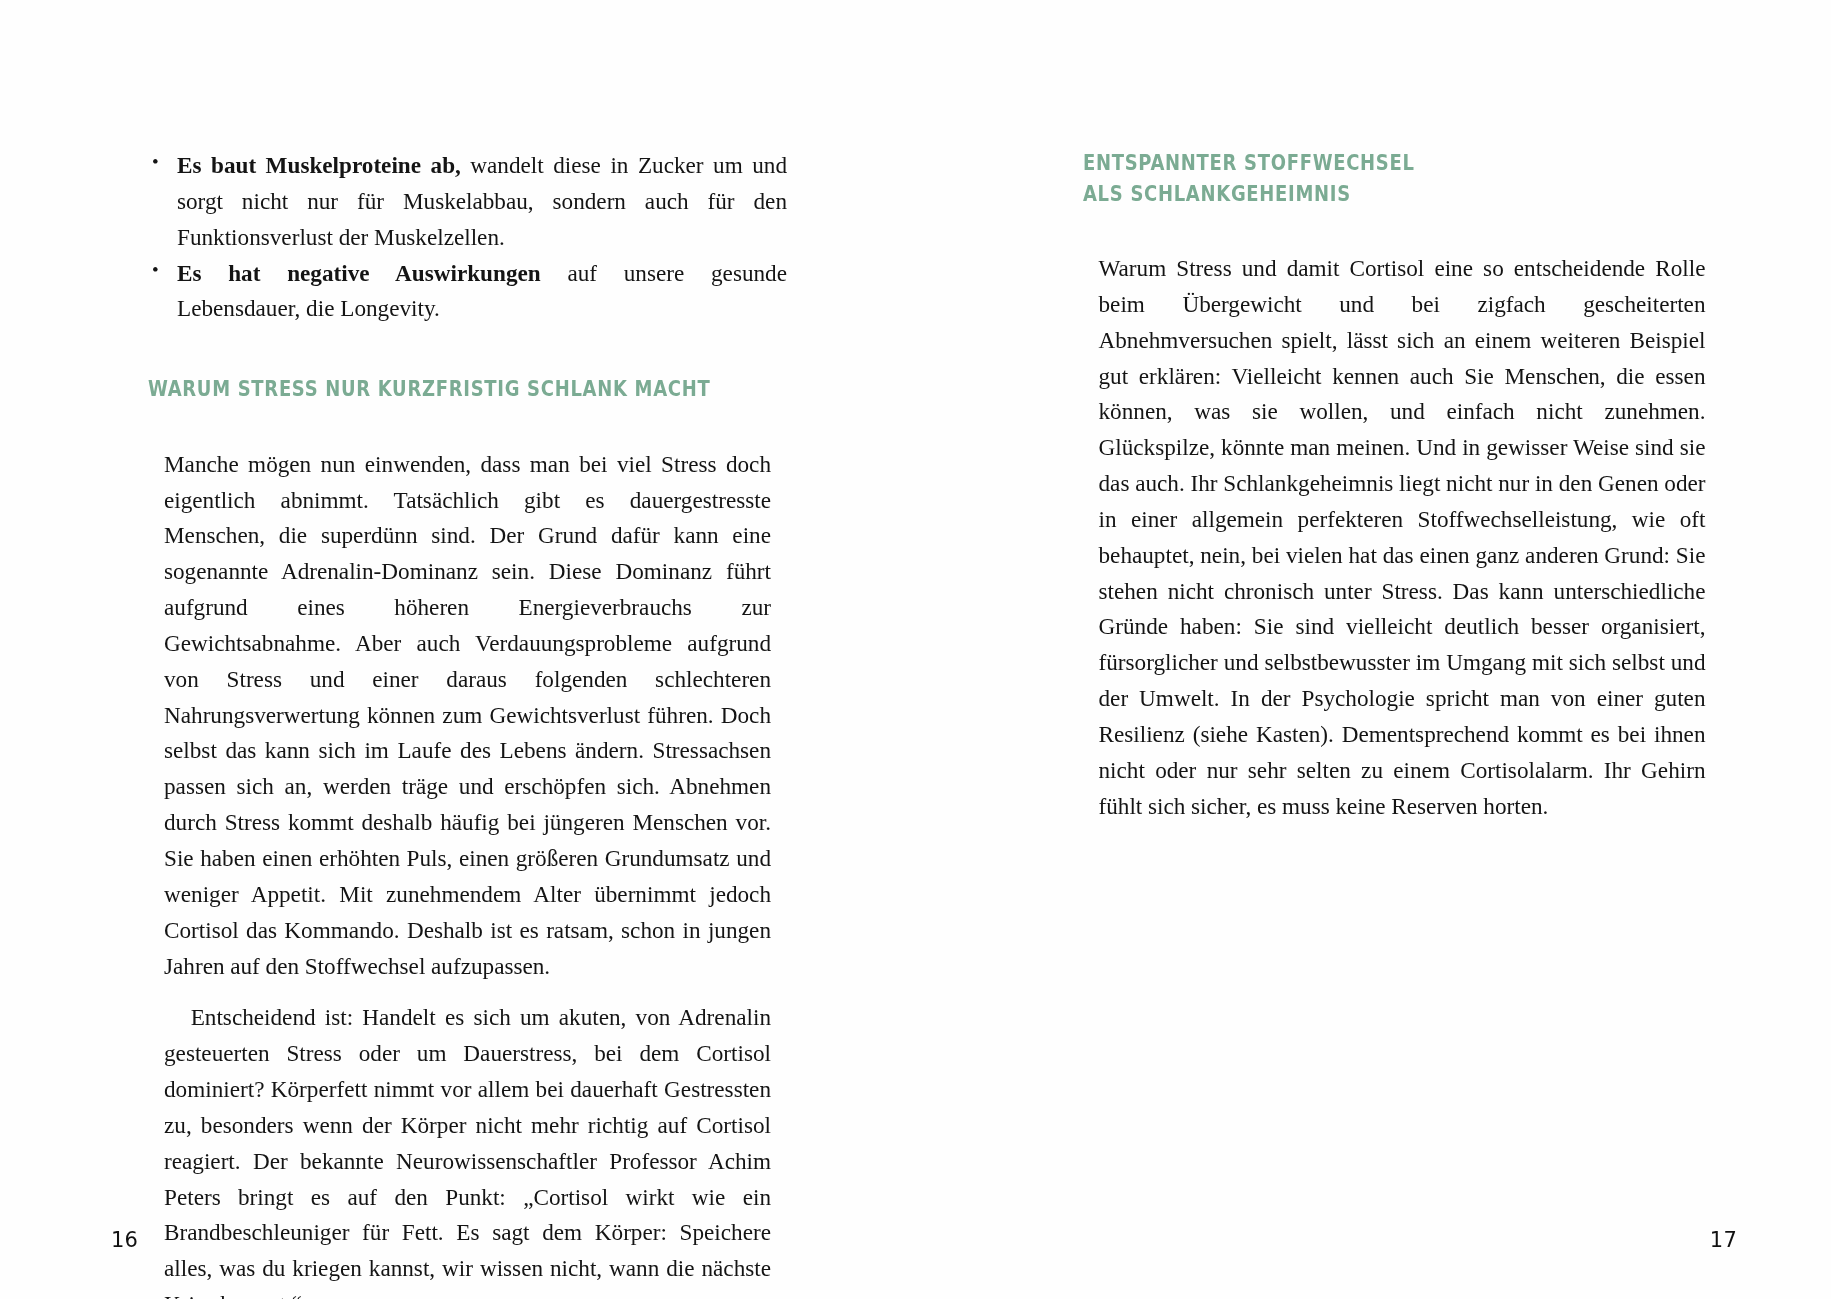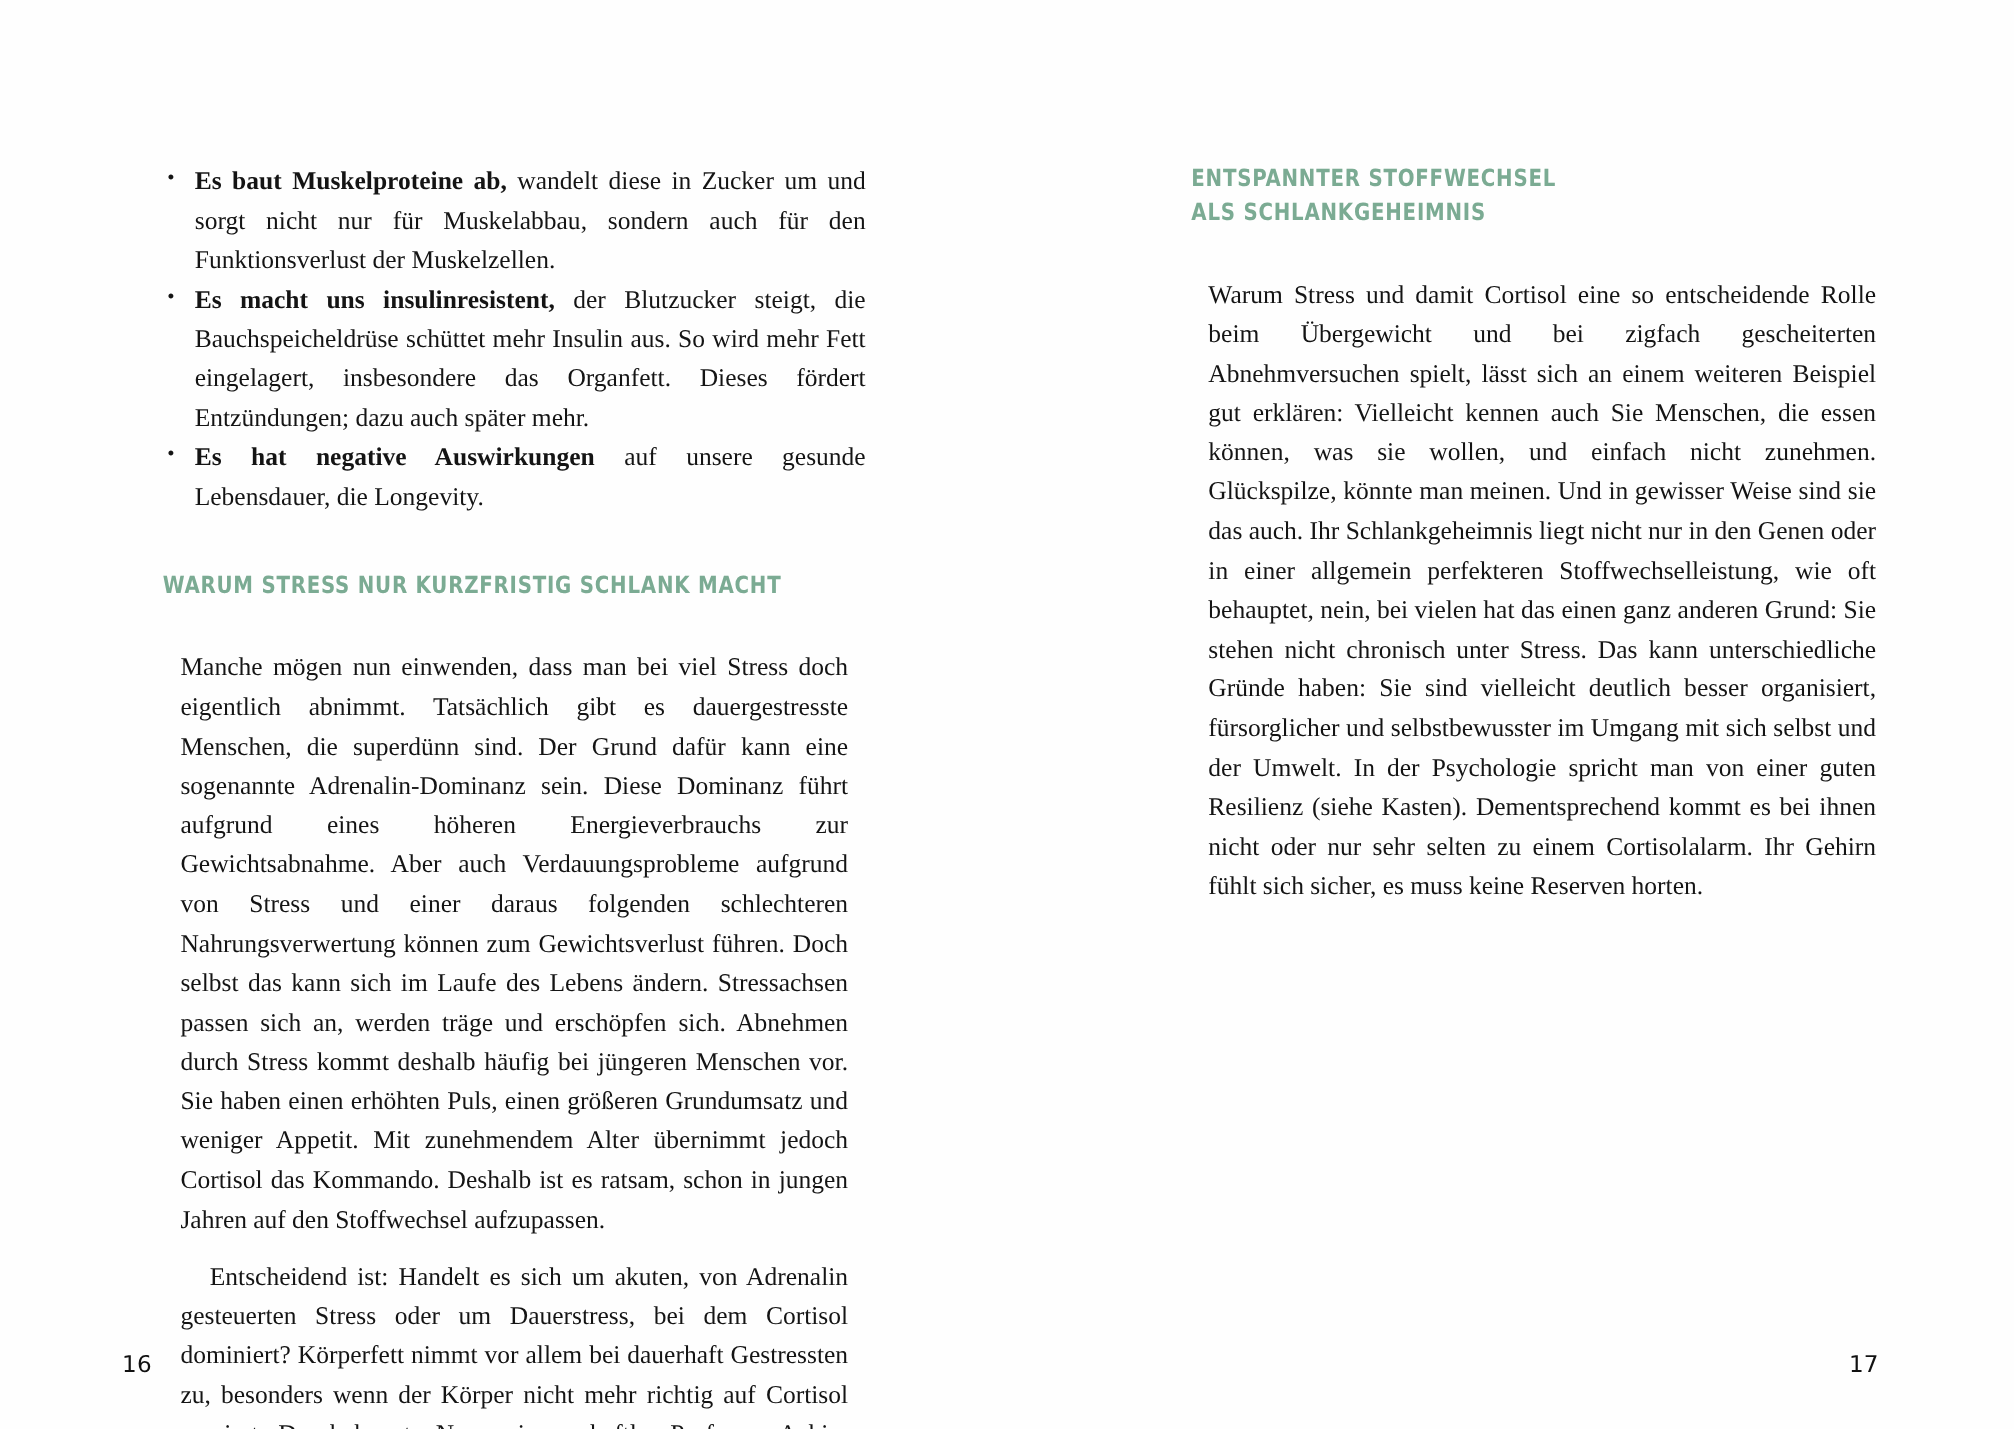--- a/index.html
+++ b/index.html
@@ -109,33 +109,32 @@
   .folio {
     position: absolute;
     bottom: 47px;
     font-family: "DejaVu Sans", "Liberation Sans", sans-serif;
     font-weight: 400;
     font-size: 21px;
     color: #111111;
     letter-spacing: 0.01em;
   }
   .folio-left  { left: 111px; }
-  .folio-right { right: 123px; }
+  .folio-right { right: 94px; }
 </style>
 </head>
 <body>
 
 <div class="spread">
 
   <div class="page page-left">
     <div class="column">
 
       <ul class="bullet-list">
         <li><b>Es baut Muskelproteine ab,</b><span> wandelt diese in Zucker um und sorgt nicht nur für Muskelabbau, sondern auch für den Funktionsverlust der Muskelzellen.</span></li>
-        <li><b>Es macht uns insulinresistent,</b><span> der Blutzucker steigt, die Bauchspeicheldrüse schüttet mehr Insulin aus. So wird mehr Fett eingelagert, insbesondere das Organfett. Dieses fördert Entzündungen; dazu auch später mehr.</span></li>
         <li><b>Es hat negative Auswirkungen</b><span> auf unsere gesunde Lebensdauer, die Longevity.</span></li>
       </ul>
 
       <div class="spacer-after-list"></div>
 
       <h2 class="section-heading">
         <span class="hl">WARUM STRESS NUR KURZFRISTIG SCHLANK MACHT</span>
       </h2>
 
       <div class="spacer-after-heading"></div>

